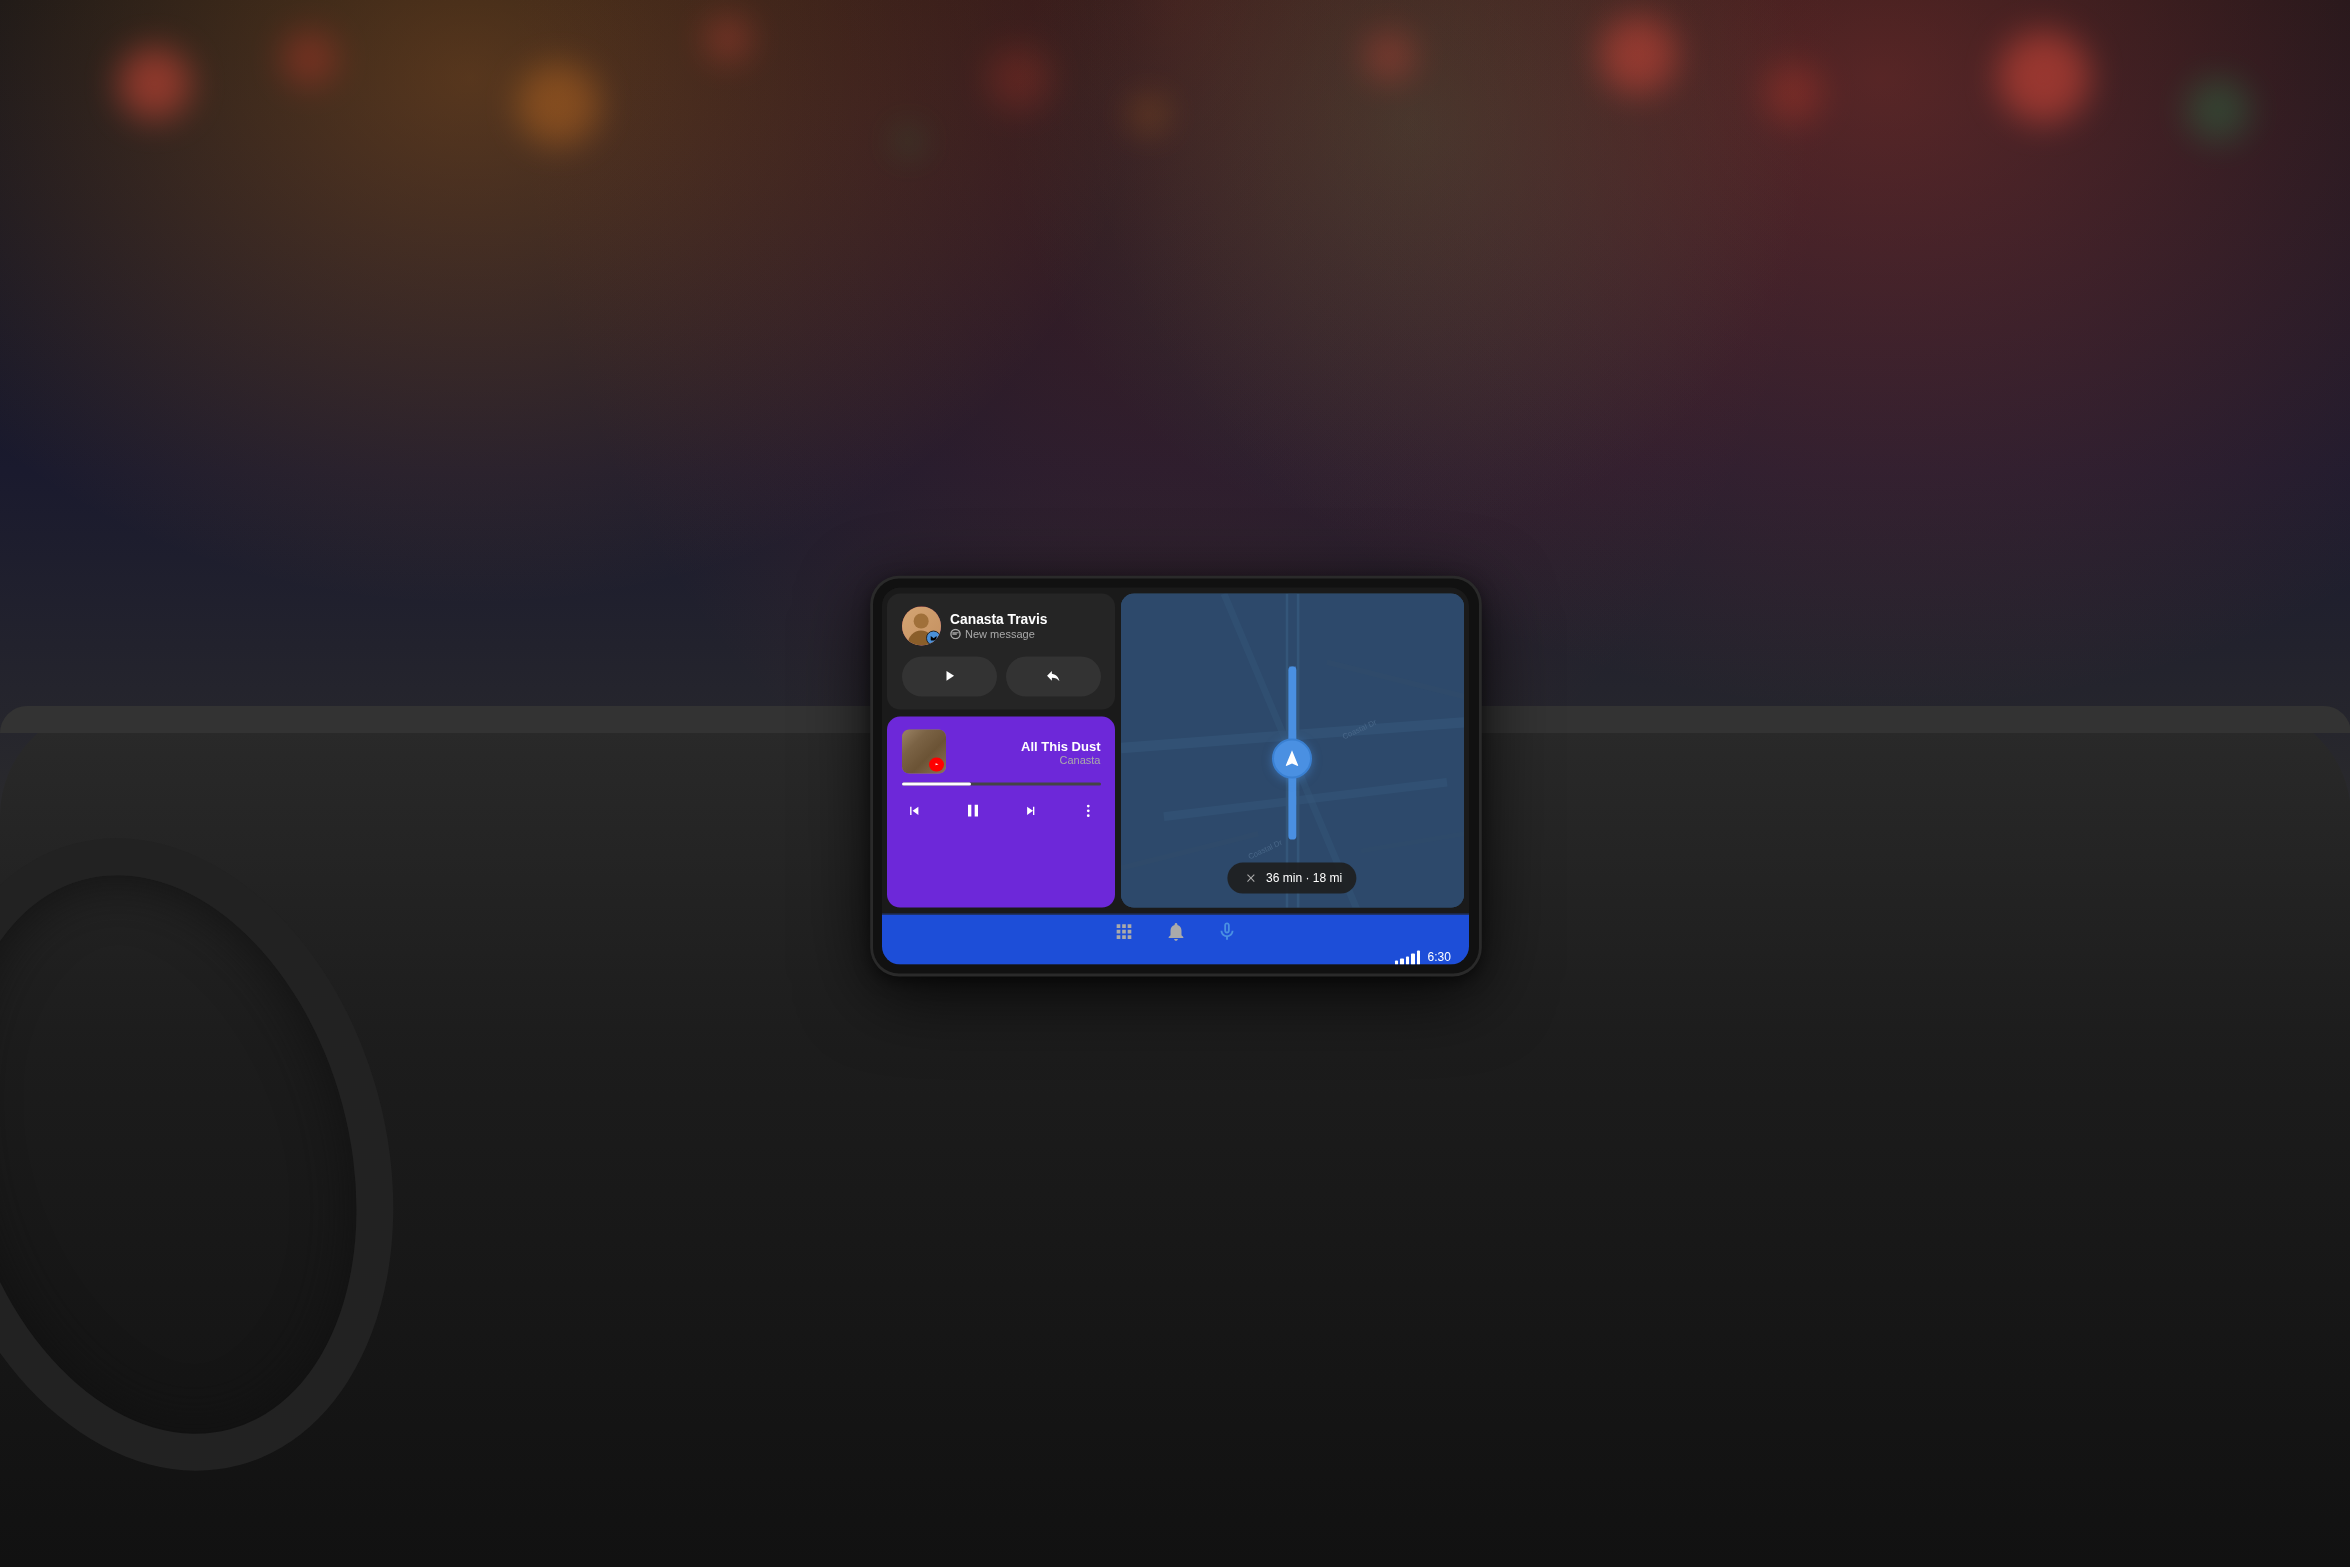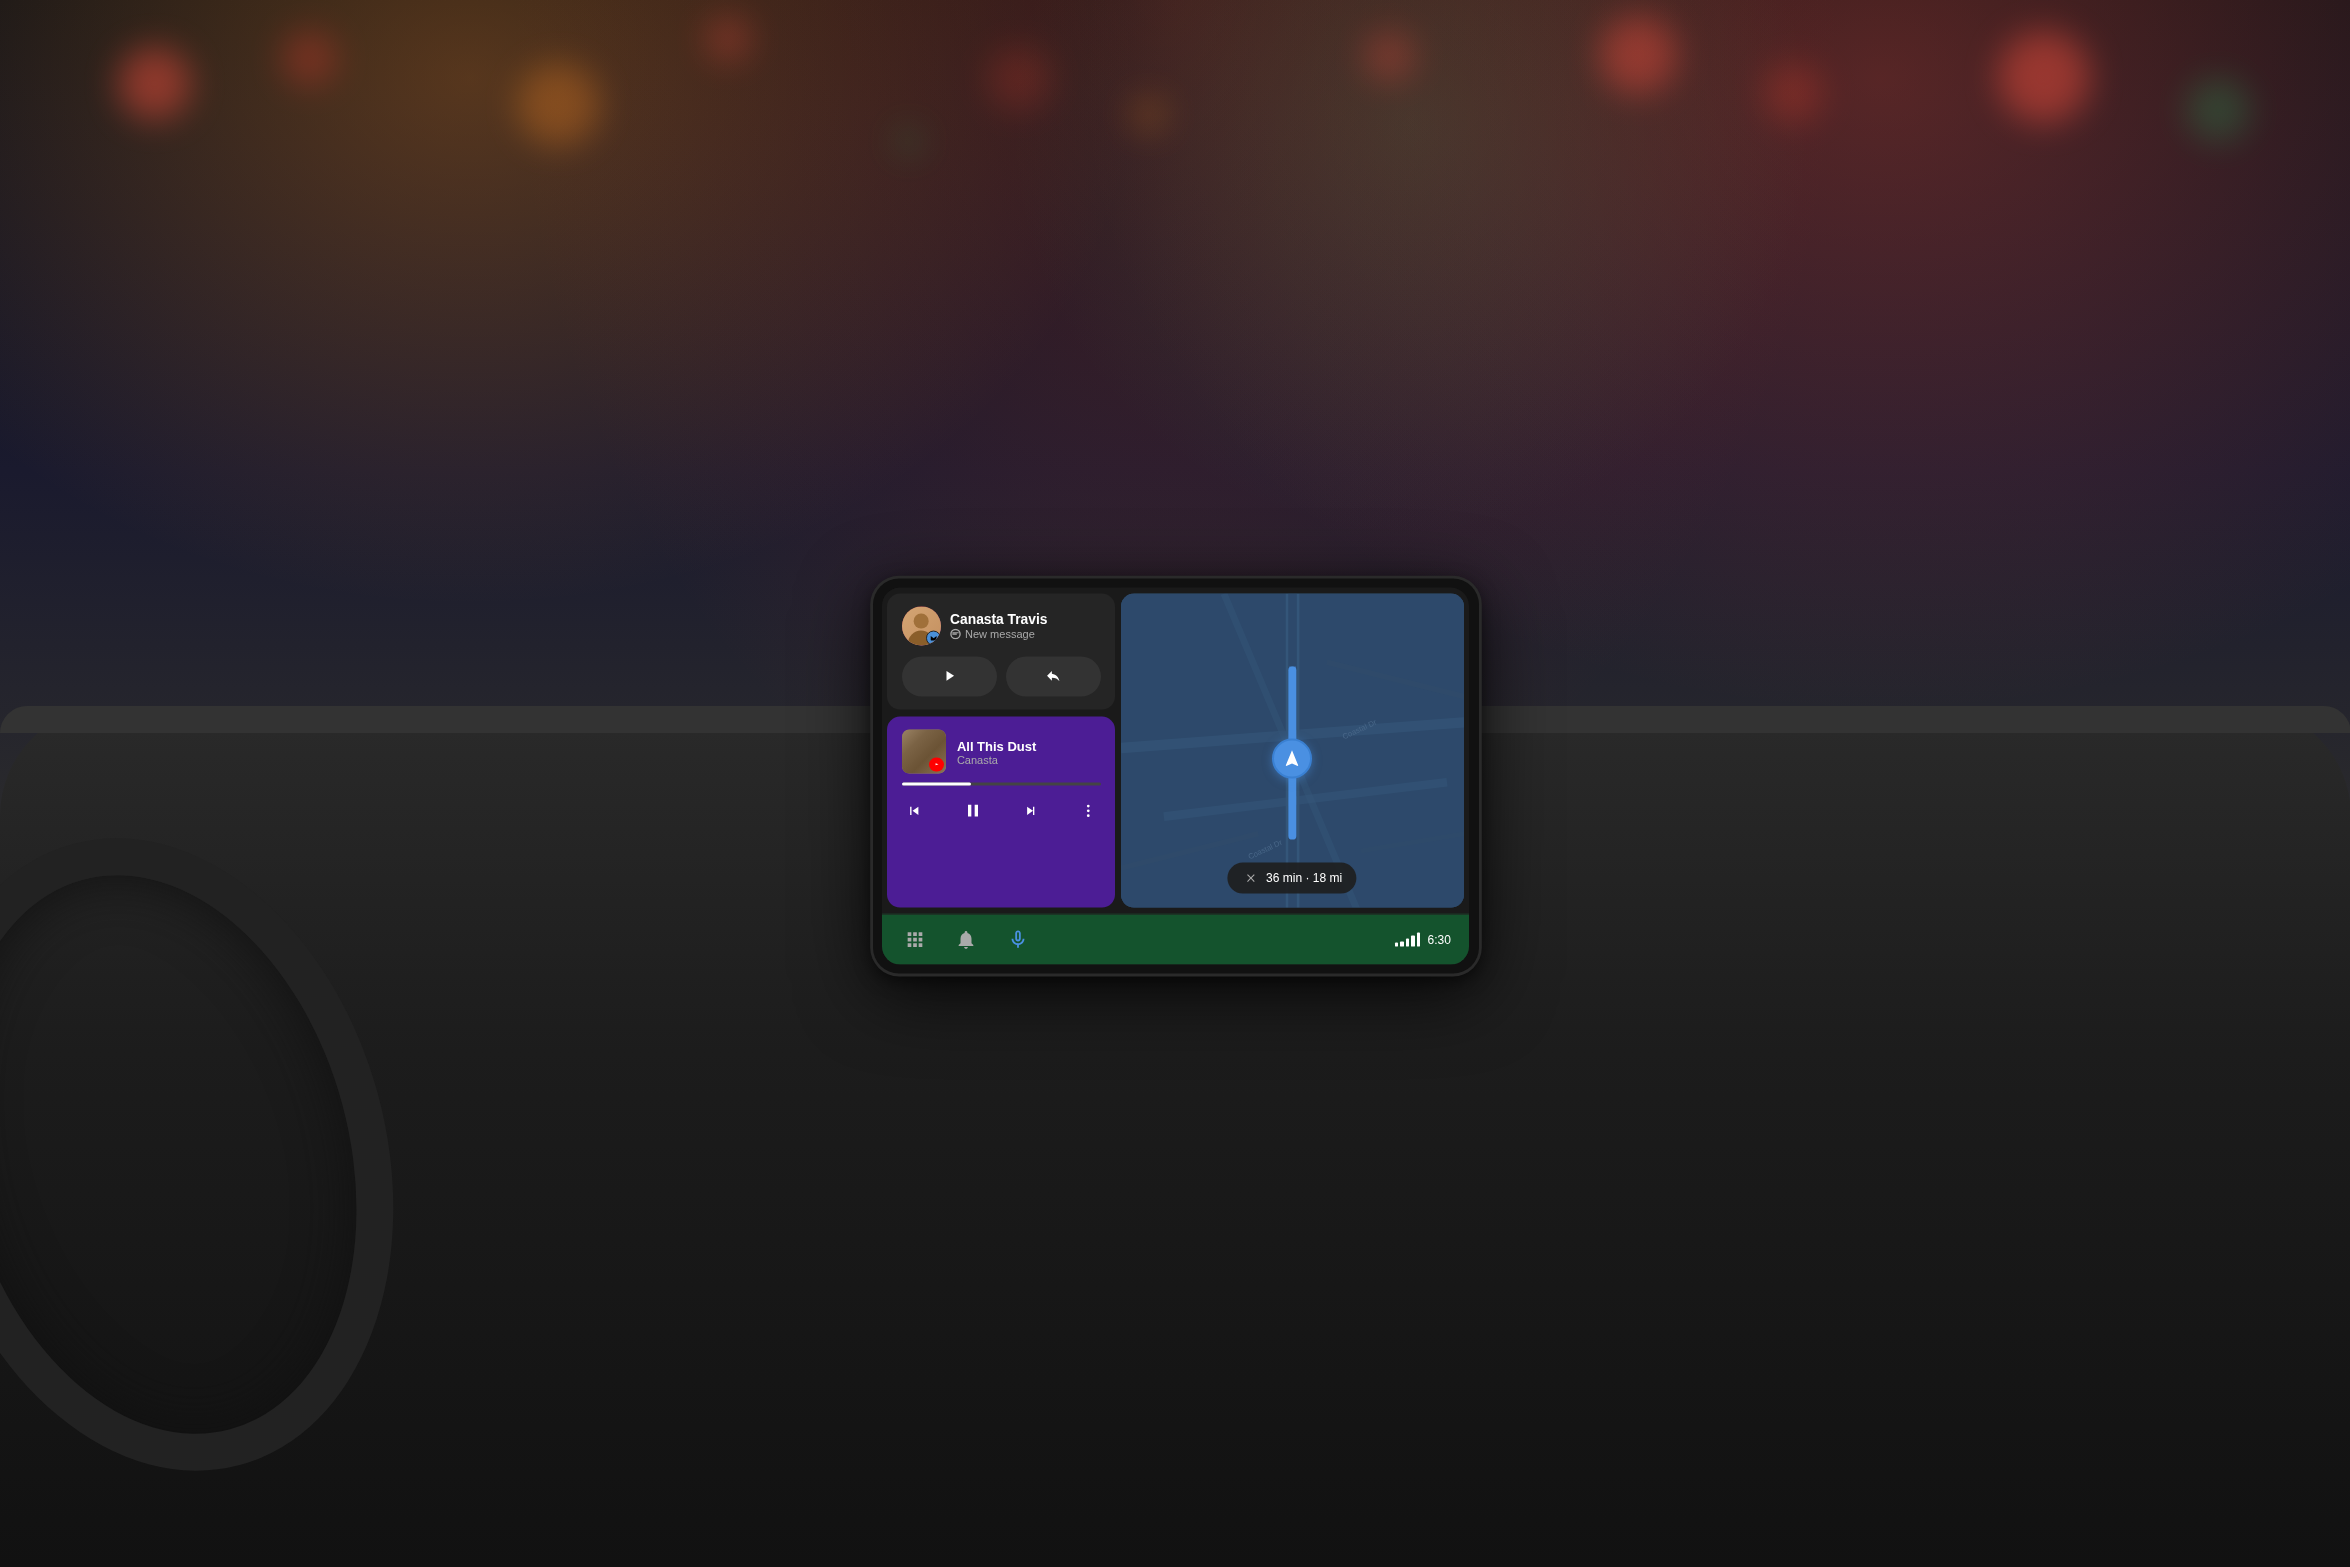--- a/index.html
+++ b/index.html
@@ -232,25 +232,26 @@
     }
 
     .action-btn svg {
       width: 16.5px;
       height: 16.5px;
       fill: #ffffff;
     }
 
     
     .music-card {
-      background: #4c1d95;
+      background: #6d28d9;
       padding: 13px 14.7px;
       border-radius: 13px;
       margin: 2.8px 5.5px 5.5px 5.5px;
       flex: 1;
+      text-align: right;
     }
 
     .track-row {
       display: flex;
       align-items: center;
       gap: 11px;
       margin-bottom: 9.2px;
     }
 
     .album-art {
@@ -475,25 +476,26 @@
 
     .eta-text {
       color: #ffffff;
       font-size: 12px;
       font-weight: 500;
     }
 
     
     .bottom-bar {
       height: 51px;
-      background: #14532d;
+      background: #1d4ed8;
       display: flex;
       align-items: center;
       padding: 0 18.4px;
       border-top: 0.9px solid #222;
+      flex-direction: column;
     }
 
     .nav-icons {
       display: flex;
       align-items: center;
       gap: 22px;
       flex: 1;
     }
 
     .nav-icon-btn {

